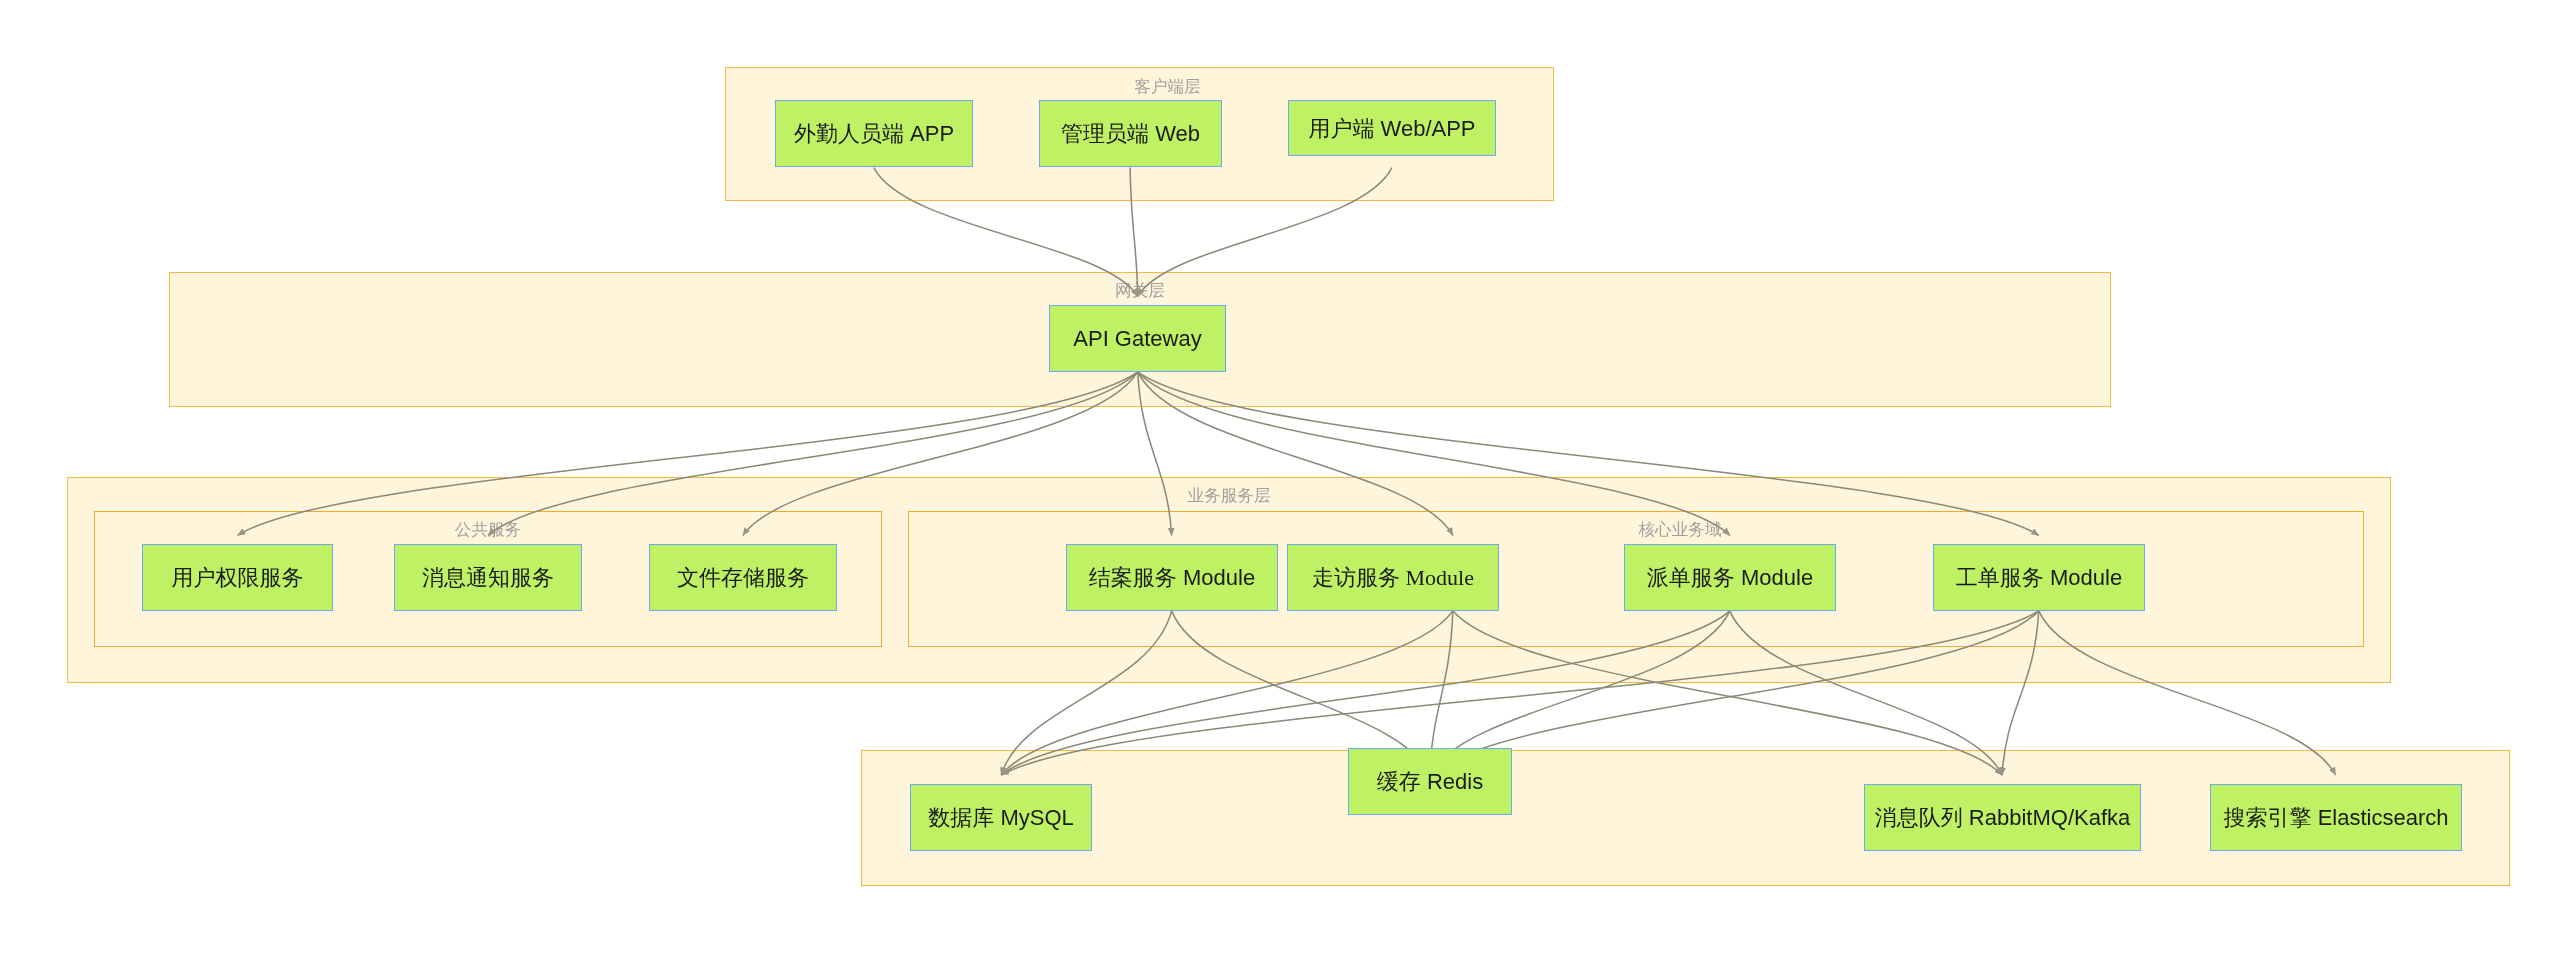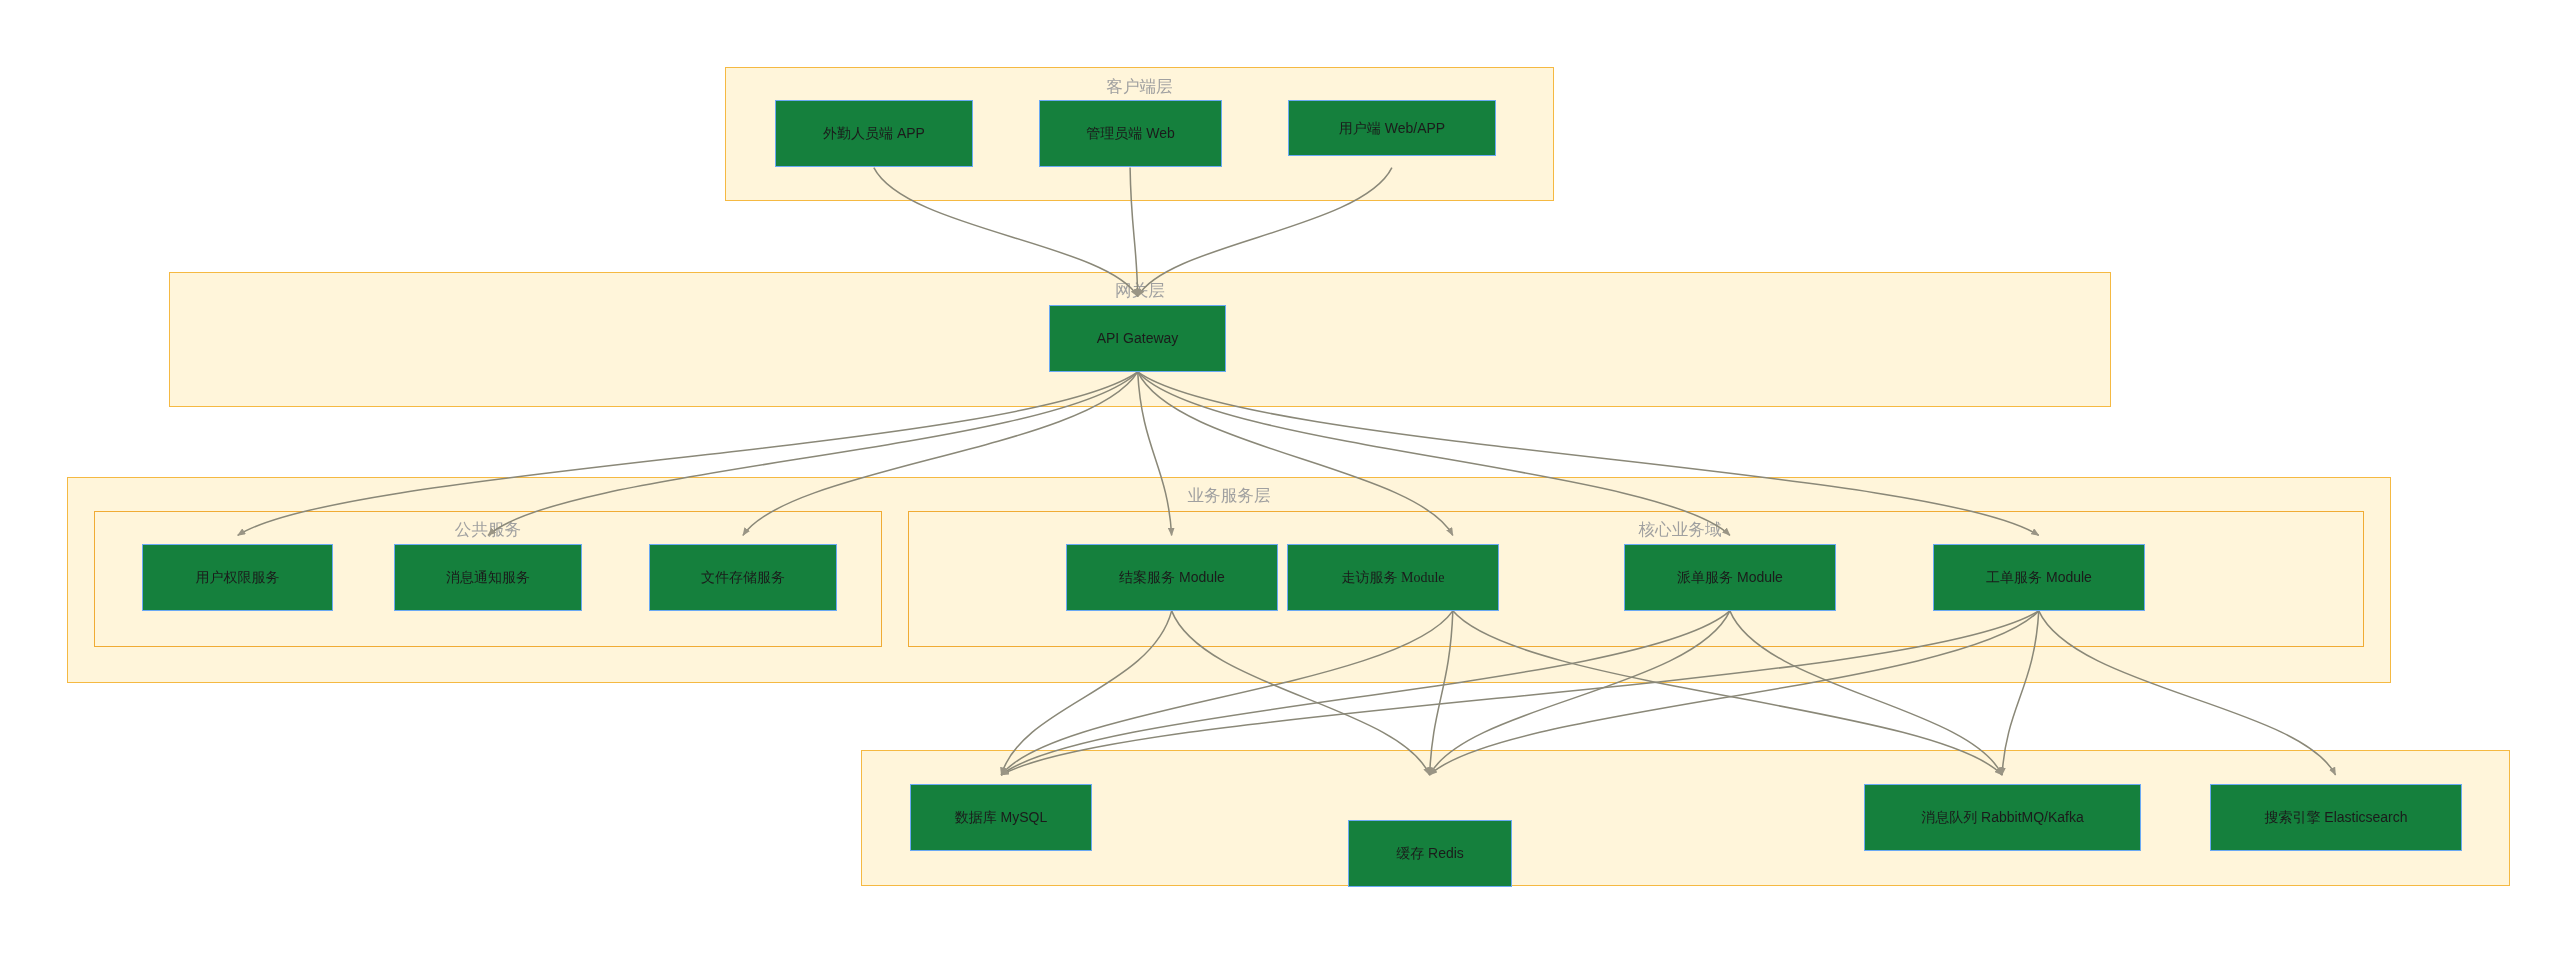--- a/index.html
+++ b/index.html
@@ -42,28 +42,28 @@
     right: 0;
     text-align: center;
     color: #a0a0a0;
     font-size: 16.6px;
     line-height: 19.4px;
     white-space: nowrap;
     z-index: 3;
   }
   .node {
     position: absolute;
-    background: #15803d;
+    background: #bef264;
     border: 1.4px solid #6aa9f4;
     box-sizing: border-box;
     display: flex;
     align-items: center;
     justify-content: center;
     color: #1b1b1b;
-    font-size: 14px;
+    font-size: 22px;
     line-height: 21px;
     text-align: center;
     white-space: nowrap;
     z-index: 6;
   }
   .node-label {
     display: block;
   }
 </style>
 </head>
@@ -97,21 +97,21 @@
         <path d="M2497,882 C2444.98,994.05 2115.52,1018.95 2063.5,1119" marker-end="url(#arrowhead)"></path>
         <path d="M2497,882 C2544.16,994.05 2842.84,1018.95 2890,1119" marker-end="url(#arrowhead)"></path>
         <path d="M2943,882 C2763.24,994.05 1624.76,1018.95 1445,1119" marker-end="url(#arrowhead)"></path>
         <path d="M2943,882 C2837.46,994.05 2169.04,1018.95 2063.5,1119" marker-end="url(#arrowhead)"></path>
         <path d="M2943,882 C2936.64,994.05 2896.36,1018.95 2890,1119" marker-end="url(#arrowhead)"></path>
         <path d="M2943,882 C2994.42,994.05 3320.08,1018.95 3371.5,1119" marker-end="url(#arrowhead)"></path>
       </g>
   </svg>
 
 <div class="cluster" style="left: 725px; top: 67px; width: 829px; height: 134px;"></div>
-    <div class="cluster-title" style="left: 725px; width: 829px; top: 77px; z-index: 4;">客户端层</div>
+    <div class="cluster-title" style="left: 725px; width: 829px; top: 77px; z-index: 4; padding-left: 28px;">客户端层</div>
     <div class="cluster" style="left: 169px; top: 272px; width: 1942px; height: 135px;"></div>
     <div class="cluster-title" style="left: 169px; width: 1942px; top: 281px; z-index: 4;">网关层</div>
     <div class="cluster" style="left: 67px; top: 477px; width: 2324px; height: 206px;"></div>
     <div class="cluster-title" style="left: 67px; width: 2324px; top: 486px; z-index: 4;">业务服务层</div>
     <div class="cluster cluster-sub" style="left: 94px; top: 511px; width: 788px; height: 136px;"></div>
     <div class="cluster-title" style="left: 94px; width: 788px; top: 520px; z-index: 4;">公共服务</div>
     <div class="cluster cluster-sub" style="left: 908px; top: 511px; width: 1456px; height: 136px;"></div>
     <div class="cluster-title" style="left: 908px; width: 1456px; top: 520px; z-index: 4; padding-left: 44px;">核心业务域</div>
     <div class="cluster" style="left: 861px; top: 750px; width: 1649px; height: 136px;"></div>
     <div class="node" style="left: 775px; top: 100px; width: 198px; height: 67px;">
@@ -143,21 +143,21 @@
     </div>
     <div class="node" style="left: 1624px; top: 544px; width: 212px; height: 67px;">
       <span class="node-label">派单服务 Module</span>
     </div>
     <div class="node" style="left: 1933px; top: 544px; width: 212px; height: 67px;">
       <span class="node-label">工单服务 Module</span>
     </div>
     <div class="node" style="left: 910px; top: 784px; width: 182px; height: 67px;">
       <span class="node-label">数据库 MySQL</span>
     </div>
-    <div class="node" style="left: 1348px; top: 820px; width: 164px; height: 67px;">
+    <div class="node" style="left: 1348px; top: 748px; width: 164px; height: 67px;">
       <span class="node-label">缓存 Redis</span>
     </div>
     <div class="node" style="left: 1864px; top: 784px; width: 277px; height: 67px;">
       <span class="node-label">消息队列 RabbitMQ/Kafka</span>
     </div>
     <div class="node" style="left: 2210px; top: 784px; width: 252px; height: 67px;">
       <span class="node-label">搜索引擎 Elasticsearch</span>
     </div>
   </div>
 

